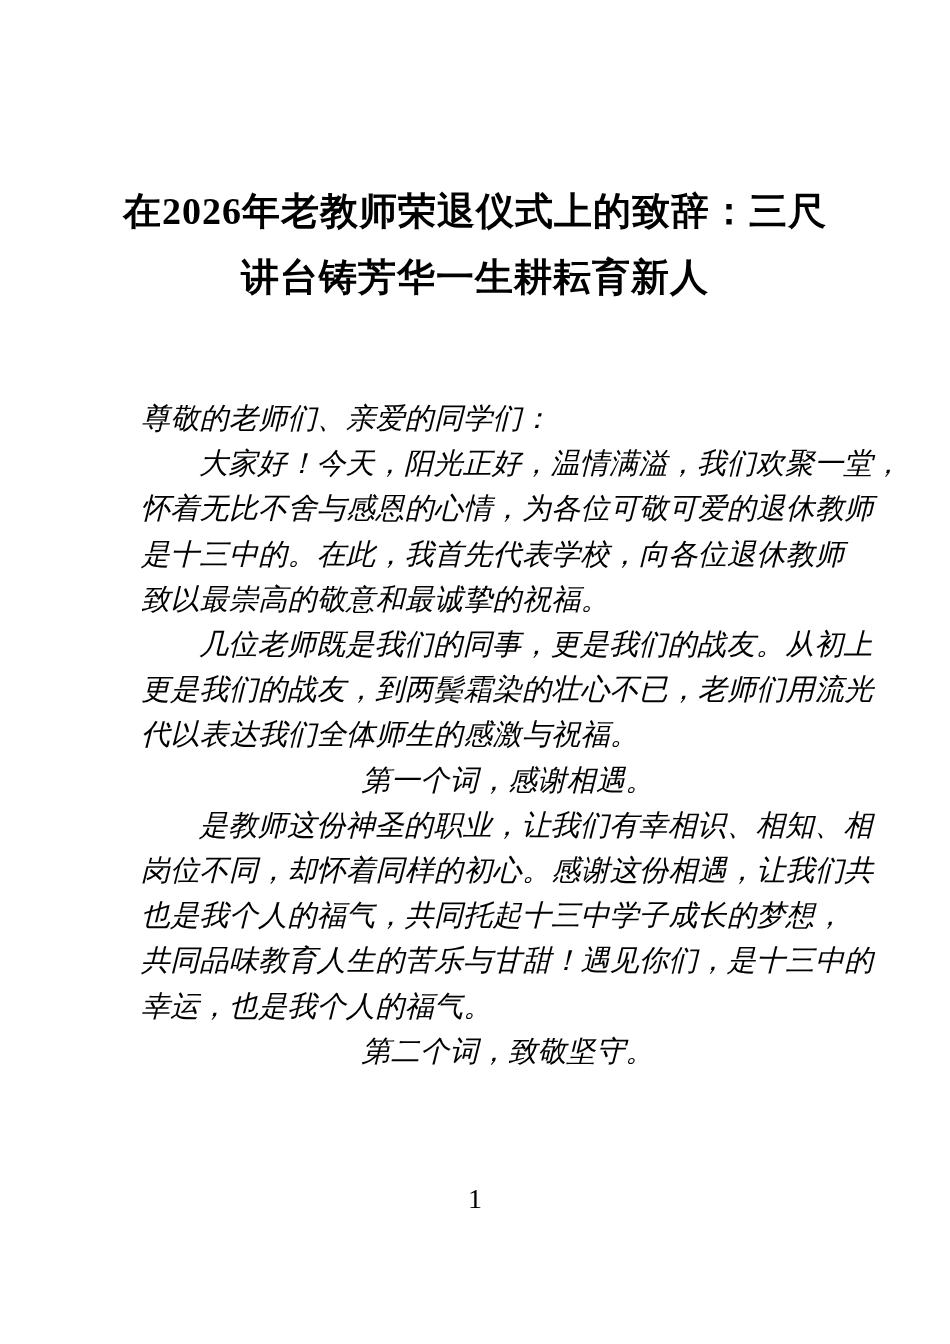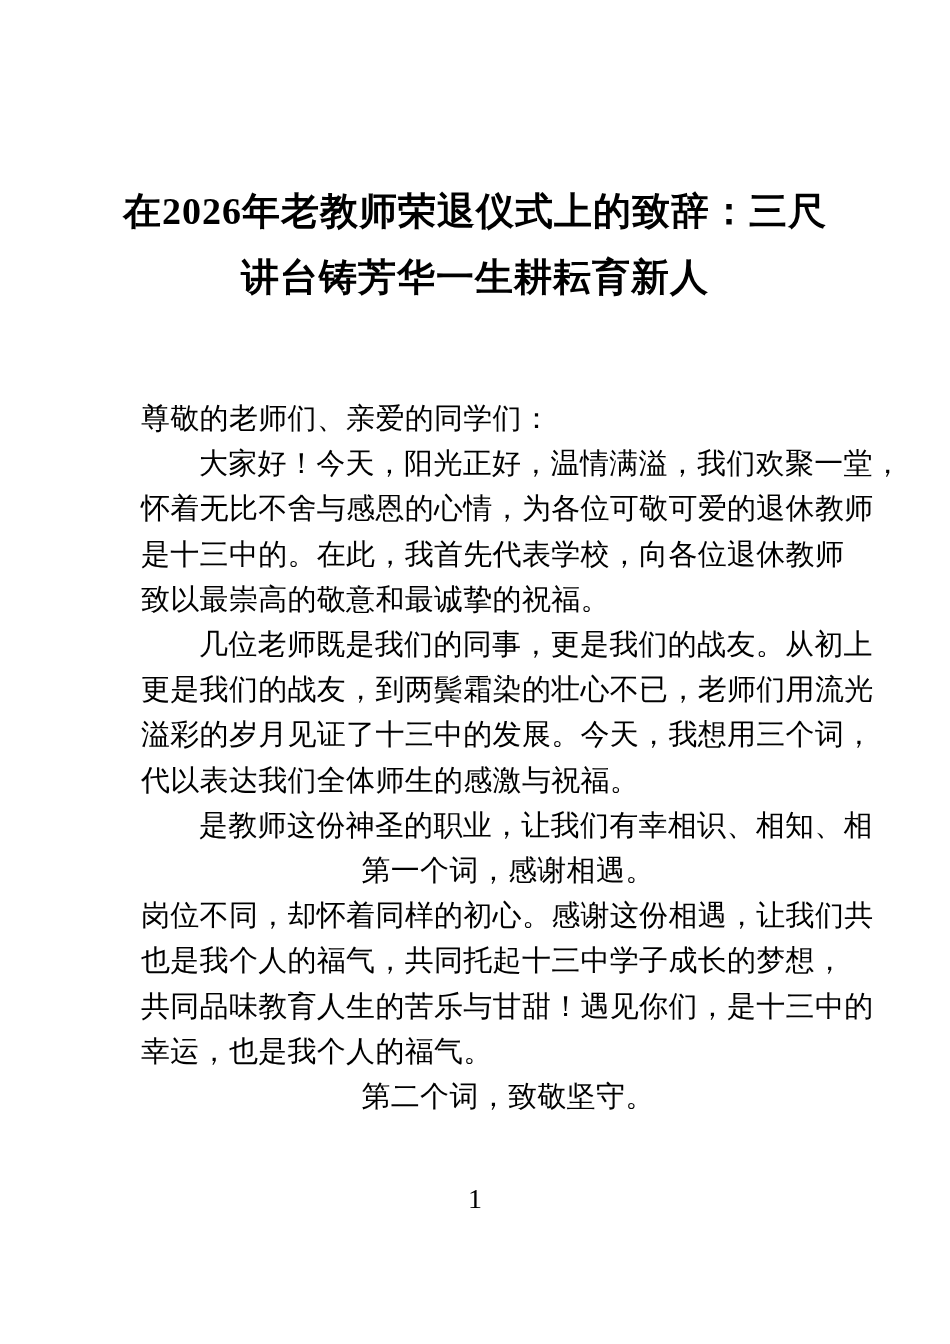--- a/index.html
+++ b/index.html
@@ -38,20 +38,21 @@
     width: 676px;
     font-size: 29px;
     line-height: 45.2px;
     font-weight: normal;
   }
   .doc-body p.line {
     margin: 0;
     padding: 0;
     white-space: nowrap;
     letter-spacing: 0.3px;
+    font-style: italic;
   }
   .doc-body p.line.indent {
     text-indent: 58px;
     text-align: center;
   }
   .page-number {
     position: absolute;
     top: 1182px;
     left: 0;
     width: 100%;
@@ -71,24 +72,23 @@
   </h1>
 
   <div class="doc-body">
       <p class="line">尊敬的老师们、亲爱的同学们：</p>
       <p class="line indent">大家好！今天，阳光正好，温情满溢，我们欢聚一堂，</p>
       <p class="line">怀着无比不舍与感恩的心情，为各位可敬可爱的退休教师</p>
       <p class="line">是十三中的。在此，我首先代表学校，向各位退休教师</p>
       <p class="line">致以最崇高的敬意和最诚挚的祝福。</p>
       <p class="line indent">几位老师既是我们的同事，更是我们的战友。从初上</p>
       <p class="line">更是我们的战友，到两鬓霜染的壮心不已，老师们用流光</p>
-      <p class="line">溢彩的岁月见证了十三中的发展。今天，我想用三个词，</p>
       <p class="line">代以表达我们全体师生的感激与祝福。</p>
+      <p class="line indent">第一个词，感谢相遇。</p>
       <p class="line indent">是教师这份神圣的职业，让我们有幸相识、相知、相</p>
-      <p class="line indent">第一个词，感谢相遇。</p>
       <p class="line">岗位不同，却怀着同样的初心。感谢这份相遇，让我们共</p>
       <p class="line">也是我个人的福气，共同托起十三中学子成长的梦想，</p>
       <p class="line">共同品味教育人生的苦乐与甘甜！遇见你们，是十三中的</p>
       <p class="line">幸运，也是我个人的福气。</p>
       <p class="line indent">第二个词，致敬坚守。</p>
     </div>
 
   <div class="page-number">1</div>
 
 </div>

